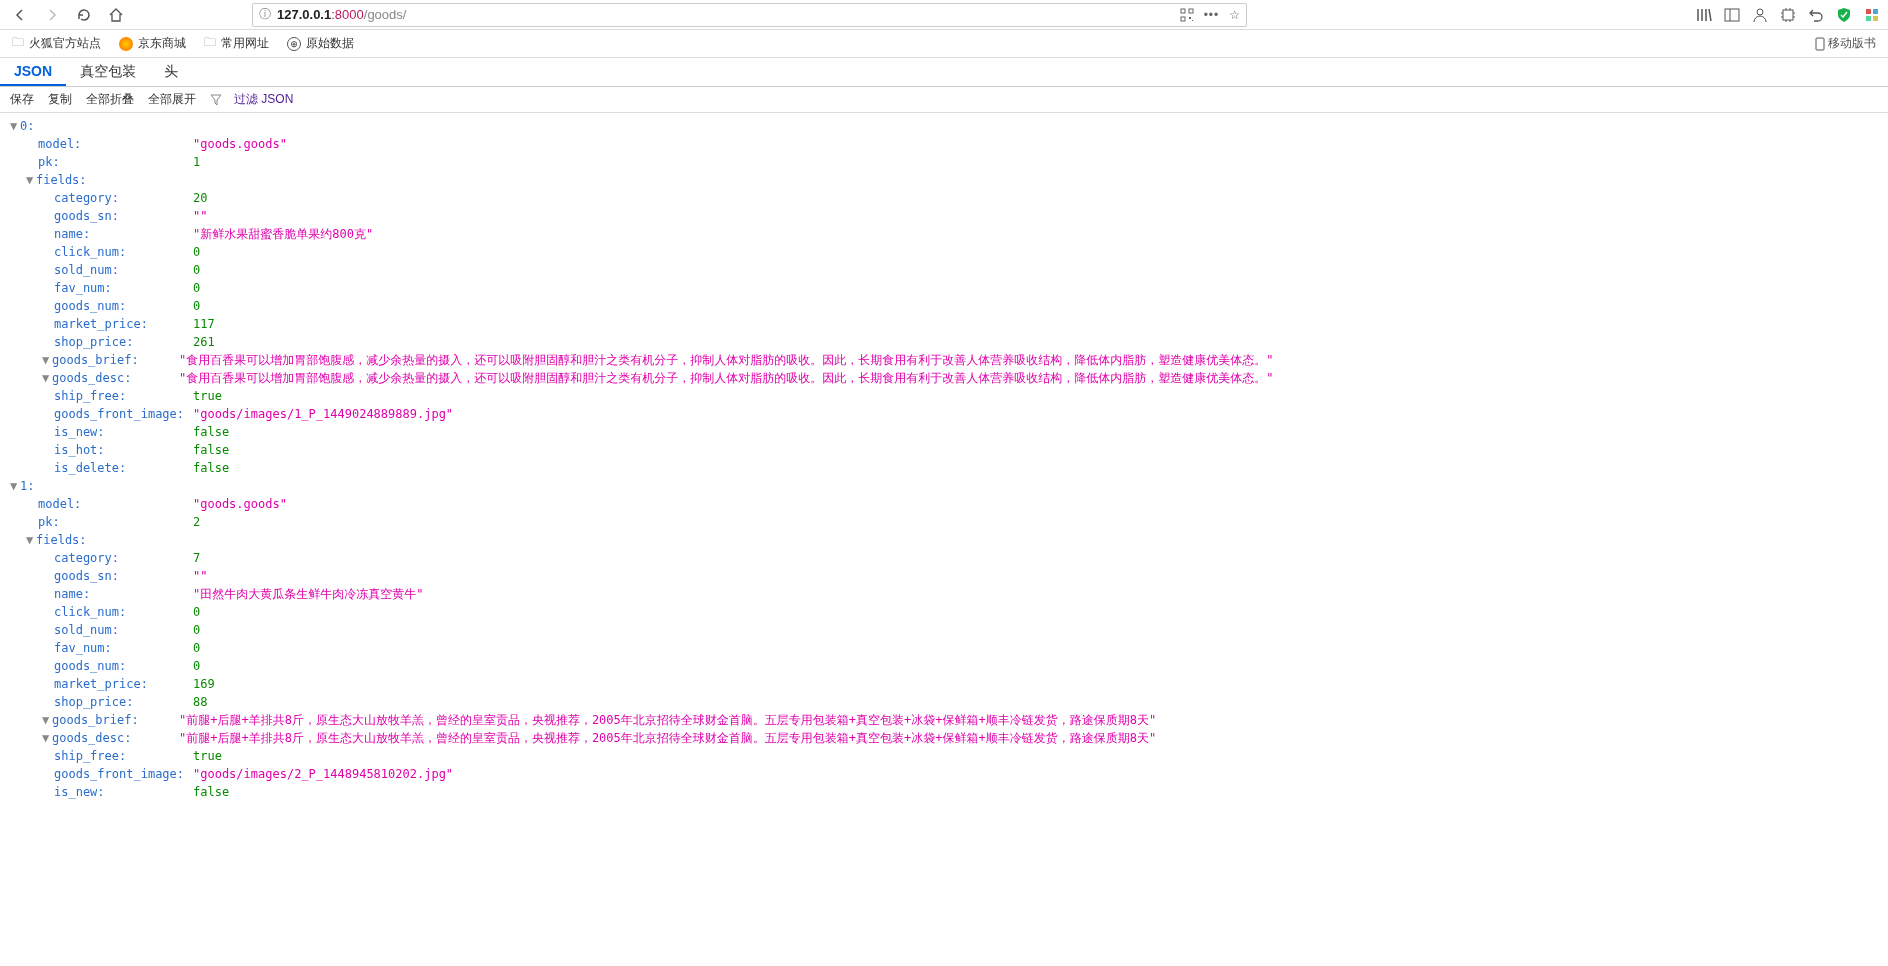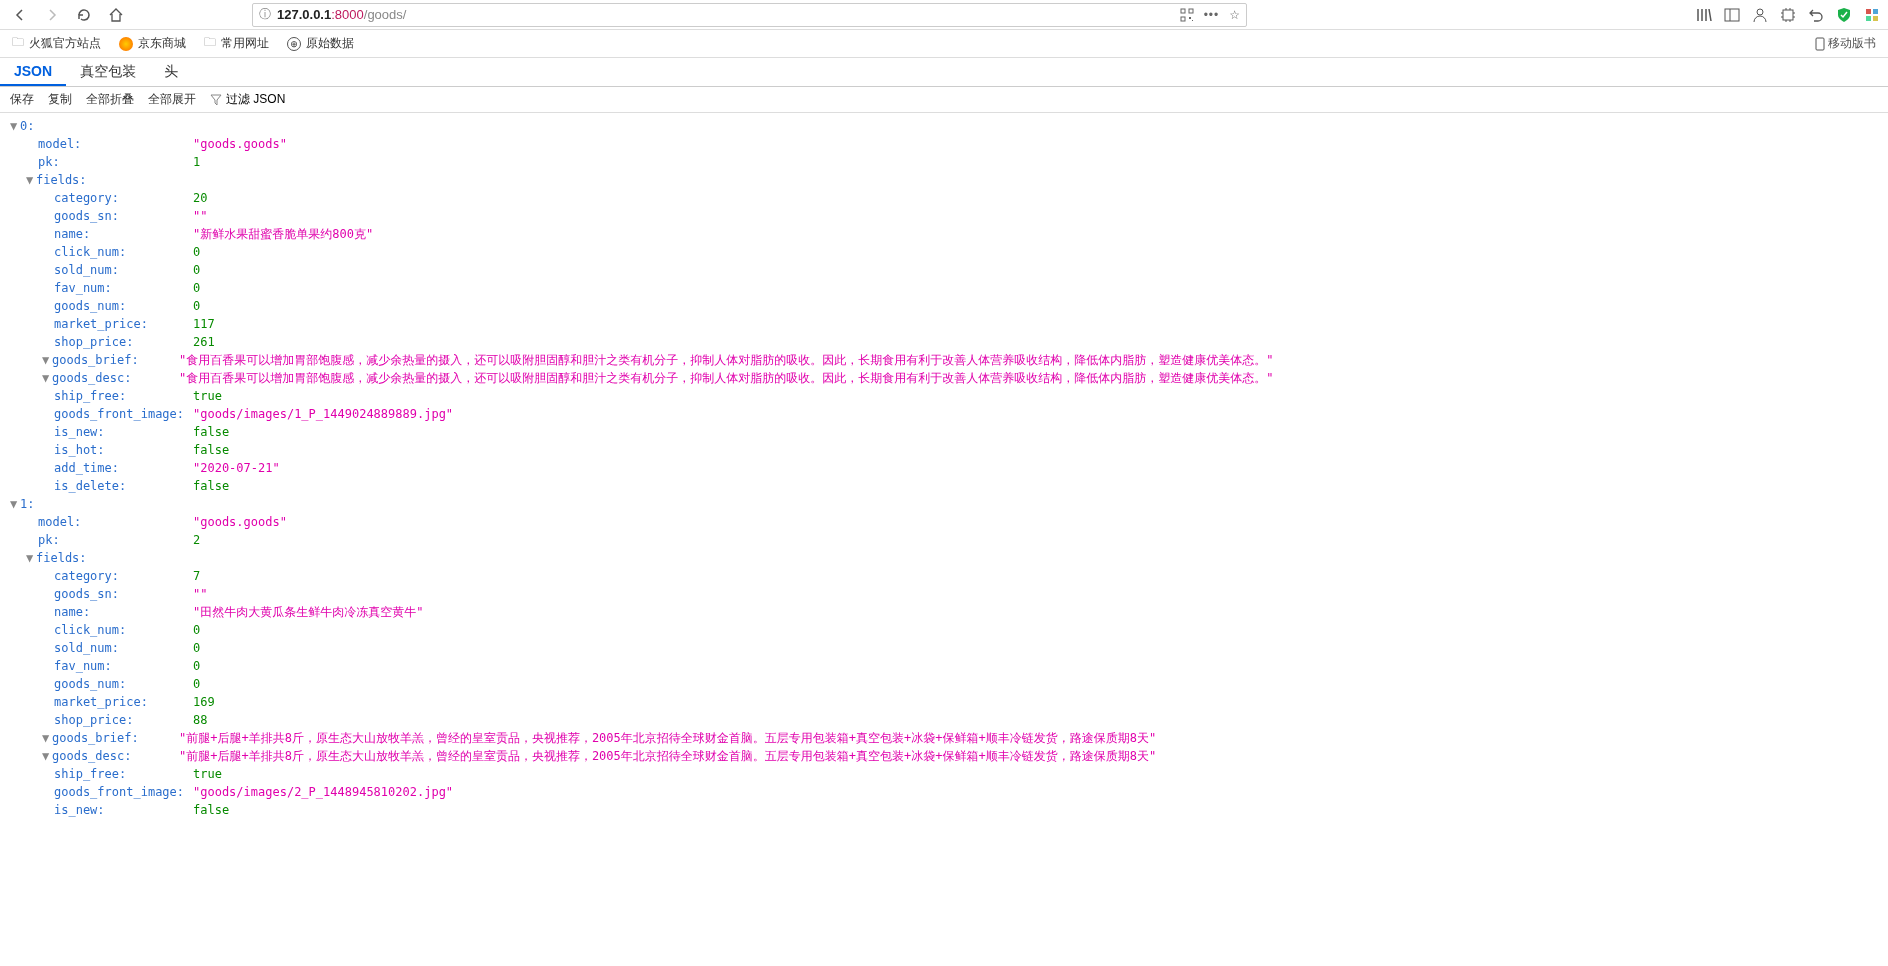--- a/index.html
+++ b/index.html
@@ -25,21 +25,21 @@
 .ff-icon { width: 14px; height: 14px; background: radial-gradient(circle, #ffcc00, #ff6600); border-radius: 50%; }
 .jd-icon { width: 14px; height: 14px; border: 1.5px solid #555; border-radius: 50%; display: flex; align-items: center; justify-content: center; font-size: 9px; }
 .mobile-view { margin-left: auto; display: flex; align-items: center; gap: 3px; color: #555; cursor: pointer; }
 
 .json-tabs { display: flex; border-bottom: 1px solid #ccc; font-size: 14px; }
 .json-tab { padding: 5px 14px; cursor: pointer; color: #333; }
 .json-tab.active { border-bottom: 2px solid #0060df; color: #0060df; font-weight: bold; }
 
 .json-toolbar { display: flex; align-items: center; padding: 4px 10px; gap: 14px; border-bottom: 1px solid #ddd; font-size: 12px; }
 .json-action { cursor: pointer; color: #333; }
-.filter-box { display: flex; align-items: center; gap: 4px; color: #000000; }
+.filter-box { display: flex; align-items: center; gap: 12px; color: #4c1d95; }
 
 .json-viewer { padding: 4px 10px; font-family: Consolas, Menlo, monospace; font-size: 12px; line-height: 1.5; }
 .row { display: flex; white-space: nowrap; }
 .twisty { color: #888; width: 10px; display: inline-block; cursor: pointer; }
 .key { color: #2a6dcc; }
 .val-str { color: #e000ac; }
 .val-num { color: #078a00; }
 .val-bool { color: #078a00; }
 .spacer { display: inline-block; }
 .klabel { display: inline-block; min-width: 155px; }
@@ -291,26 +291,20 @@
     </div>
     <div class="row">
       <span class="spacer" style="width:32px"></span>
       <span class="spacer" style="width:12px"></span>
       <span class="klabel" style="min-width:139px"><span class="key">is_hot:</span></span>
       <span class="val-bool">false</span>
     </div>
     <div class="row">
       <span class="spacer" style="width:32px"></span>
       <span class="spacer" style="width:12px"></span>
-      <span class="klabel" style="min-width:139px"><span class="key">add_time:</span></span>
-      <span class="val-str">"2020-07-21"</span>
-    </div>
-    <div class="row">
-      <span class="spacer" style="width:32px"></span>
-      <span class="spacer" style="width:12px"></span>
       <span class="klabel" style="min-width:139px"><span class="key">is_delete:</span></span>
       <span class="val-bool">false</span>
     </div>
     <div class="row">
       <span class="spacer" style="width:0px"></span>
       <span class="twisty">▼</span> 
       <span class="key">1:</span>
     </div>
     <div class="row">
       <span class="spacer" style="width:16px"></span>

